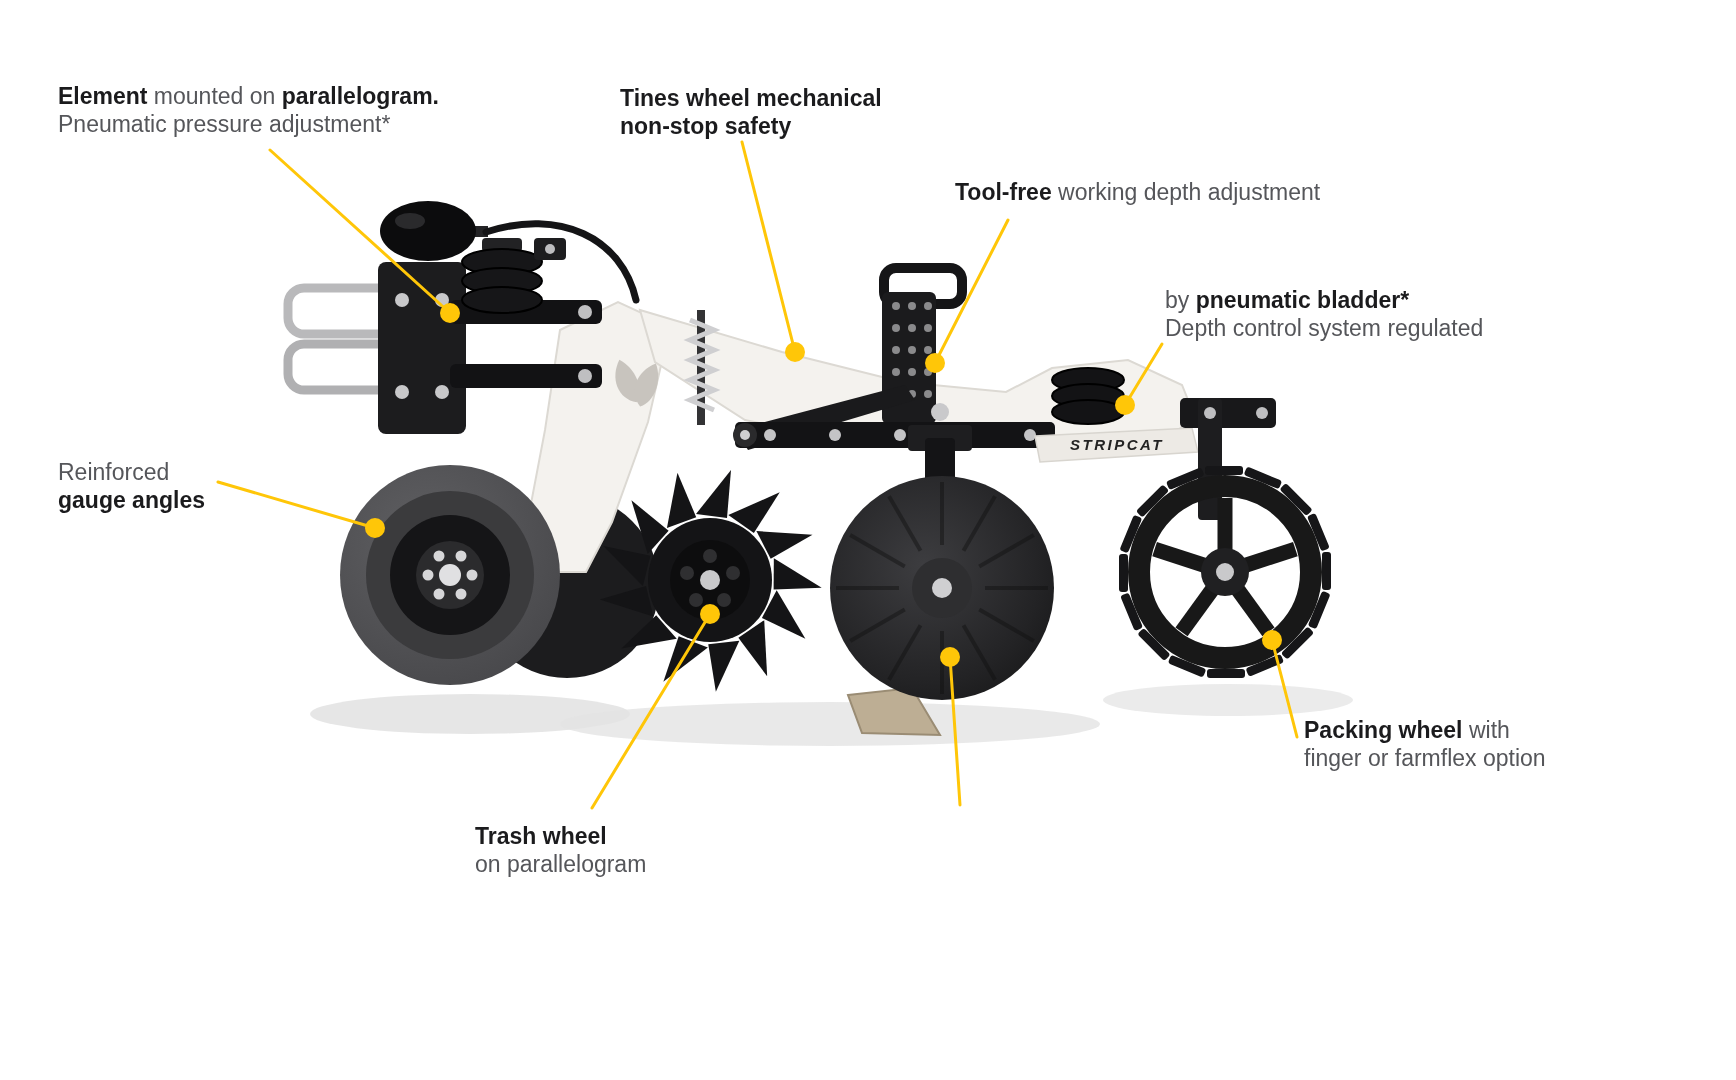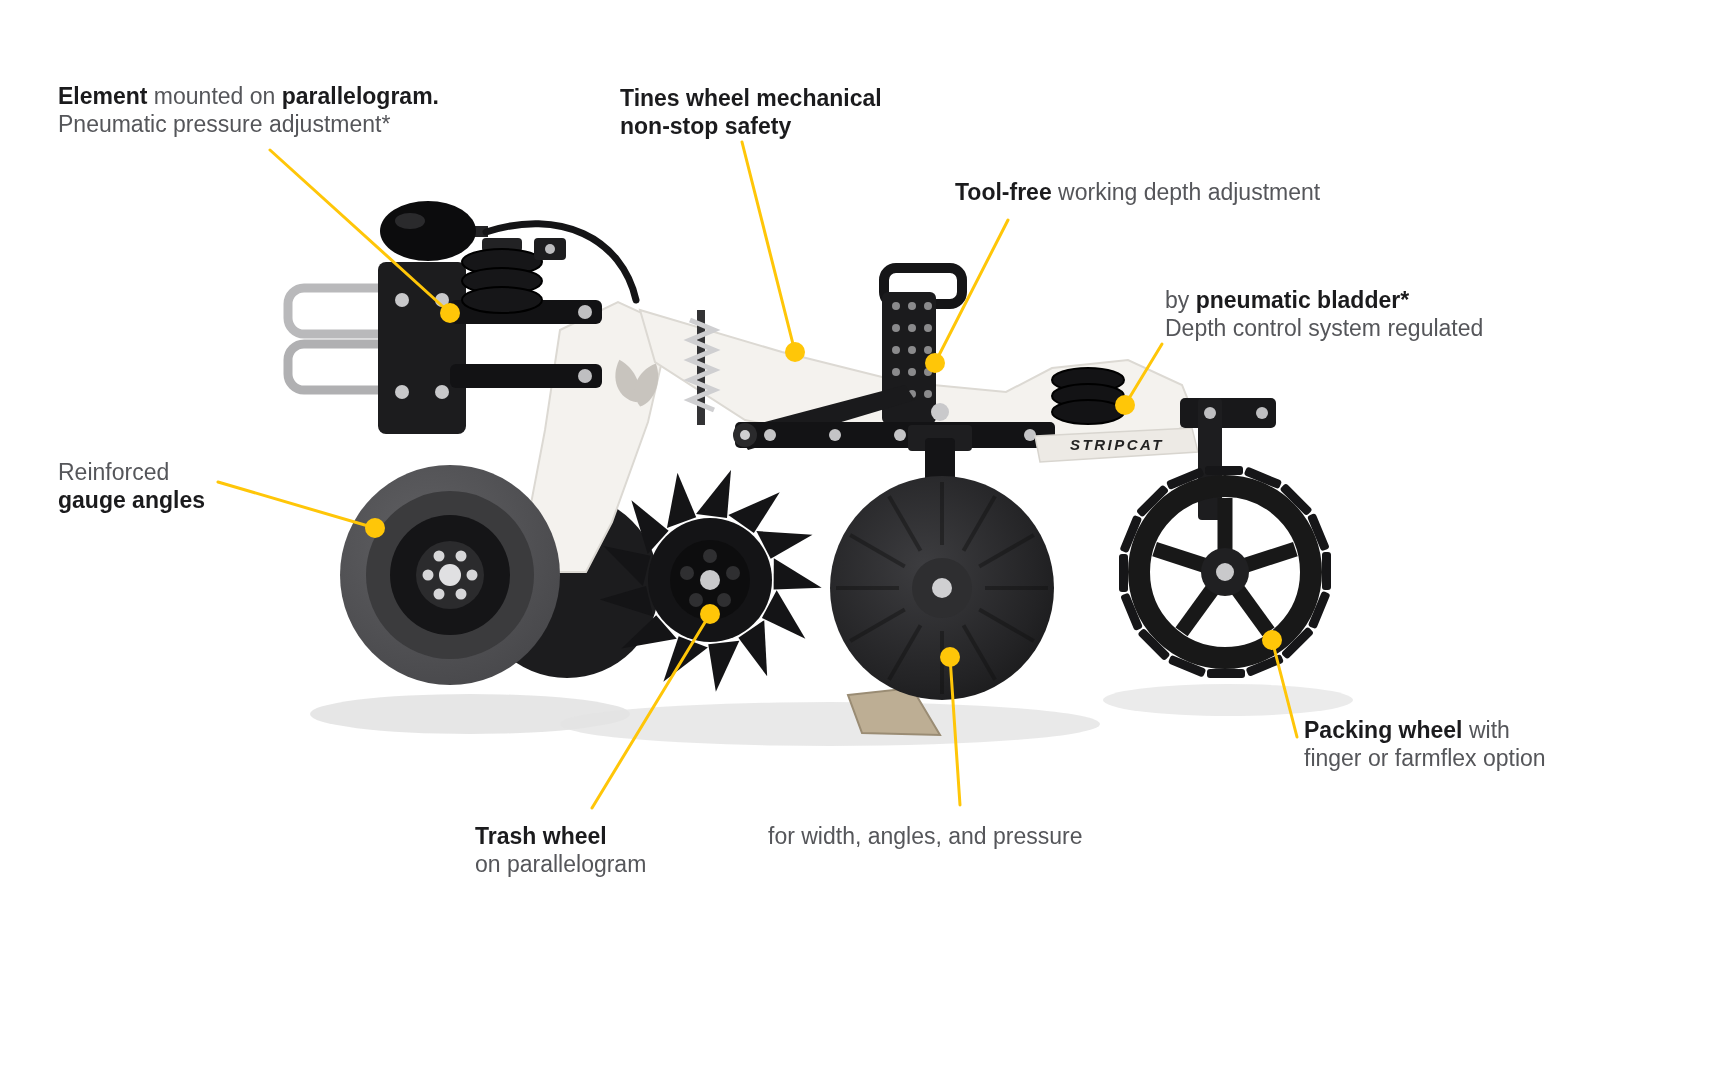--- a/index.html
+++ b/index.html
@@ -285,21 +285,20 @@
   <div>Reinforced</div>
   <div><b>gauge angles</b></div>
 </div>
 
 <div class="callout" style="left:475px;top:822px;">
   <div><b>Trash wheel</b></div>
   <div>on parallelogram</div>
 </div>
 
 <div class="callout" style="left:768px;top:822px;">
-  <div>for width, angles, and pressure</div>
 </div>
 
 <div class="callout" style="left:1268px;top:716px;margin-left:36px;">
   <div><b>Packing wheel</b><span> with</span></div>
   <div>finger or farmflex option</div>
 </div>
 
 <div class="callout footnote" style="left:58px;top:822px;">
 </div>
 

